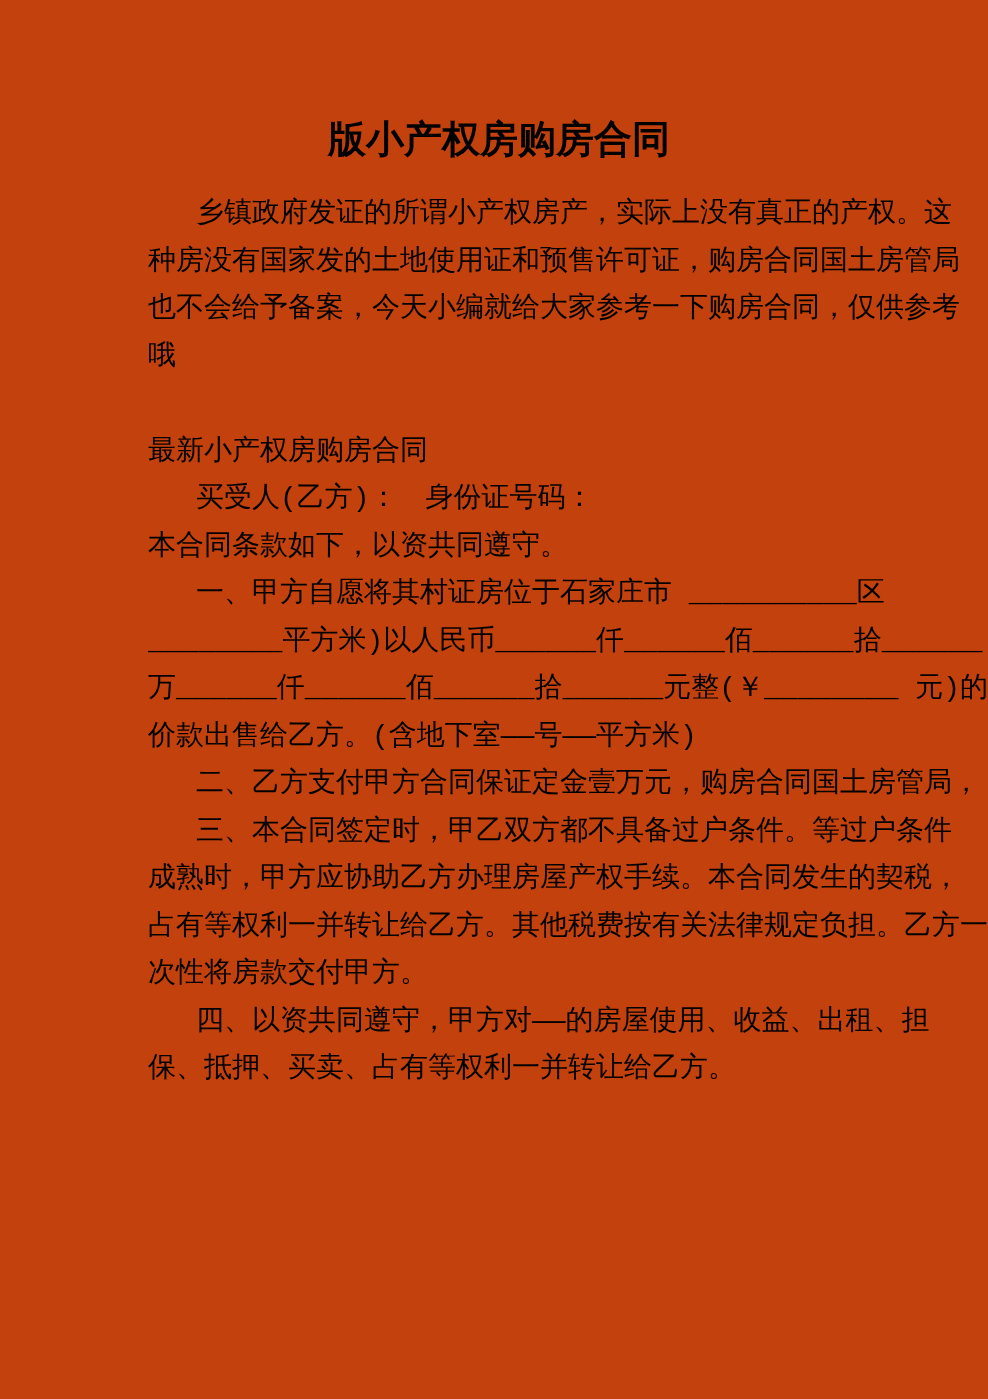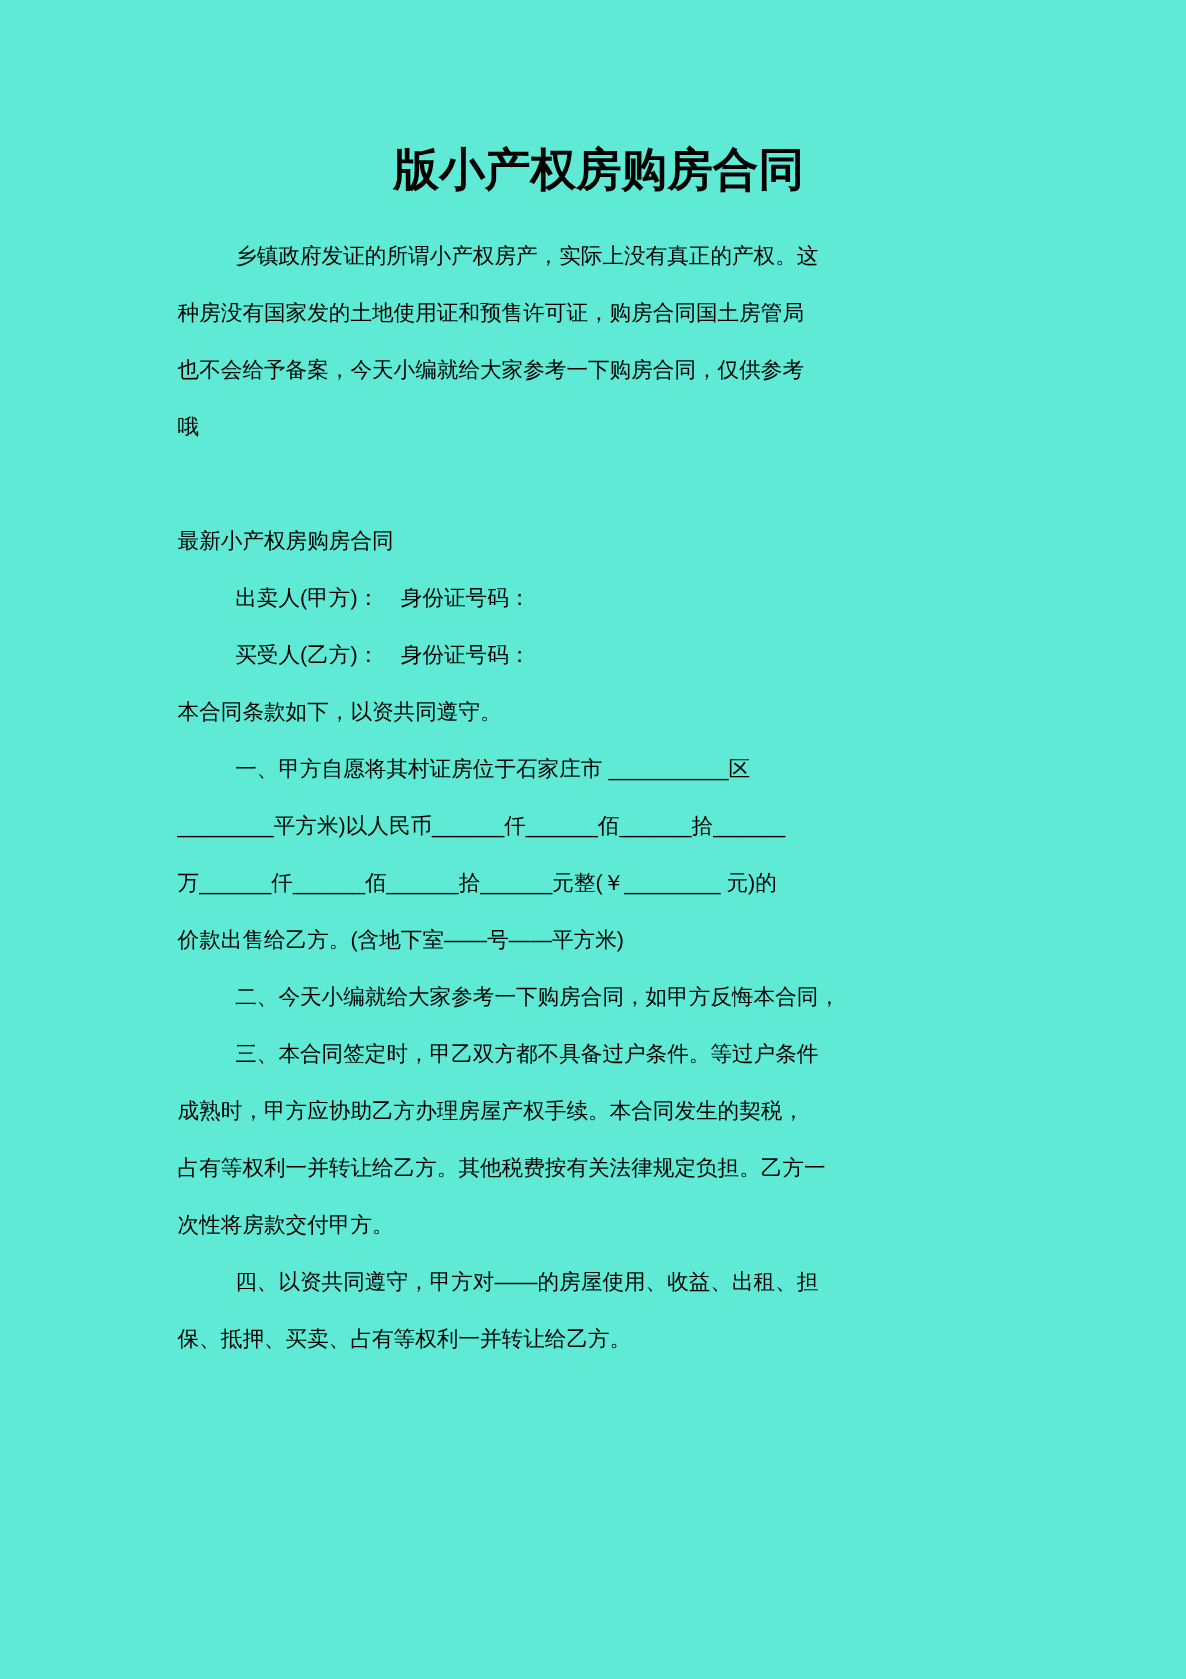--- a/index.html
+++ b/index.html
@@ -4,41 +4,41 @@
 <style>
   html, body {
     margin: 0;
     padding: 0;
     background: #ffffff;
   }
   .page {
     position: relative;
     width: 988px;
     height: 1399px;
-    background: #5eead4;
+    background: #c2410c;
     color: #000000;
-    font-family: Liberation Sans, sans-serif;
+    font-family: Liberation Mono, monospace;
     overflow: hidden;
   }
   .content {
     position: absolute;
     left: 148px;
     top: 116px;
     width: 702px;
   }
   .doc-title {
     margin: 0 0 22px 0;
     font-size: 38px;
     line-height: 52px;
     font-weight: bold;
     text-align: center;
     white-space: pre;
   }
   .doc-body {
-    font-size: 18px;
+    font-size: 28px;
   }
   .line {
     height: 47.5px;
     line-height: 47.5px;
     white-space: pre;
     overflow: visible;
   }
   .line.indent {
     padding-left: 48px; 
   }
@@ -52,28 +52,27 @@
 <div class="page">
   <div class="content">
     <h1 class="doc-title">版小产权房购房合同</h1>
     <div class="doc-body">
         <div class="line indent">乡镇政府发证的所谓小产权房产，实际上没有真正的产权。这</div>
         <div class="line">种房没有国家发的土地使用证和预售许可证，购房合同国土房管局</div>
         <div class="line">也不会给予备案，今天小编就给大家参考一下购房合同，仅供参考</div>
         <div class="line">哦</div>
         <div class="line blank"></div>
         <div class="line">最新小产权房购房合同</div>
-        <div class="line indent">出卖人(甲方)：　身份证号码：</div>
         <div class="line indent">买受人(乙方)：　身份证号码：</div>
         <div class="line">本合同条款如下，以资共同遵守。</div>
         <div class="line indent">一、甲方自愿将其村证房位于石家庄市 __________区</div>
         <div class="line">________平方米)以人民币______仟______佰______拾______</div>
         <div class="line">万______仟______佰______拾______元整(￥________ 元)的</div>
         <div class="line">价款出售给乙方。(含地下室——号——平方米)</div>
-        <div class="line indent">二、今天小编就给大家参考一下购房合同，如甲方反悔本合同，</div>
+        <div class="line indent">二、乙方支付甲方合同保证定金壹万元，购房合同国土房管局，</div>
         <div class="line indent">三、本合同签定时，甲乙双方都不具备过户条件。等过户条件</div>
         <div class="line">成熟时，甲方应协助乙方办理房屋产权手续。本合同发生的契税，</div>
         <div class="line">占有等权利一并转让给乙方。其他税费按有关法律规定负担。乙方一</div>
         <div class="line">次性将房款交付甲方。</div>
         <div class="line indent">四、以资共同遵守，甲方对——的房屋使用、收益、出租、担</div>
         <div class="line">保、抵押、买卖、占有等权利一并转让给乙方。</div>
       </div>
   </div>
 </div>
 

